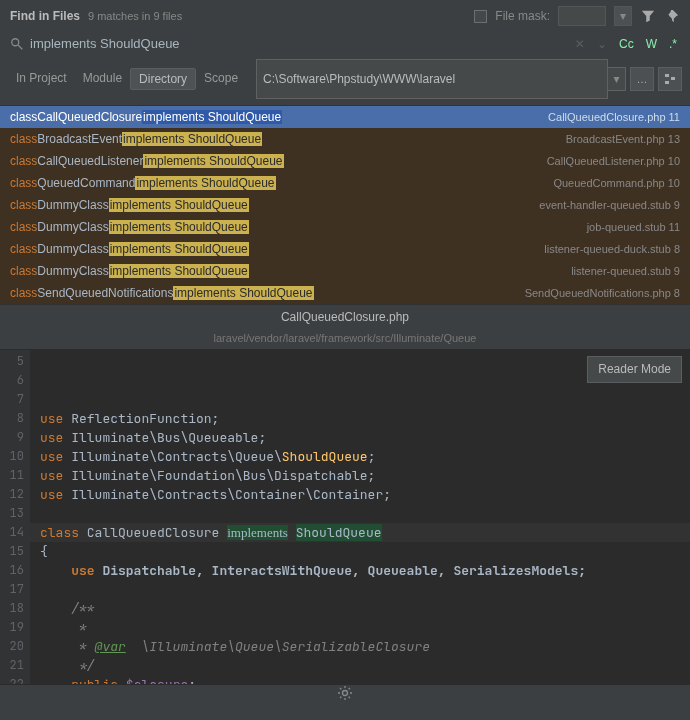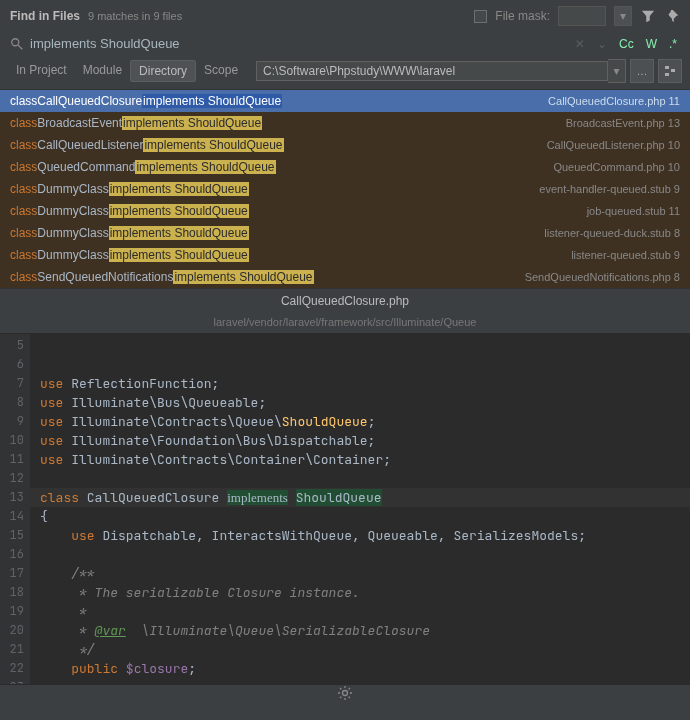--- a/index.html
+++ b/index.html
@@ -70,21 +70,21 @@
     background: #4e5254;
     border: 1px solid #5a5e60;
     color: #bbb;
     border-radius: 2px;
   }
   .pathbox {
     flex:1;
     margin-left: 10px;
     background: #45494a;
     border: 1px solid #616161;
-    height: 20px;
+    height: 40px;
     display:flex;align-items:center;
     padding: 0 6px;
     color:#bbb;
     font-size: 12px;
   }
   .pathdrop {
     width:18px;height:24px;background:#45494a;border:1px solid #616161;border-left:none;
     display:flex;align-items:center;justify-content:center;color:#888;
   }
   .smbtn {
@@ -300,32 +300,32 @@
   </div>
 
 <div class="previewhdr">
   <span class="fn">CallQueuedClosure.php</span>
   <span class="path">laravel/vendor/laravel/framework/src/Illuminate/Queue</span>
 </div>
 
 <div class="editor">
   <div class="gutter" id="gutter">5<br>6<br>7<br>8<br>9<br>10<br>11<br>12<br>13<br>14<br>15<br>16<br>17<br>18<br>19<br>20<br>21<br>22<br>23<br></div>
   <div class="code" id="code">
+    <div class="reader">Reader Mode</div>
   <span style="display: block;"><span class="kw">use</span> ReflectionFunction;
 </span><span style="display: block;"><span class="kw">use</span> Illuminate\Bus\Queueable;
 </span><span style="display: block;"><span class="kw">use</span> Illuminate\Contracts\Queue\<span style="color:#ffc66d">ShouldQueue</span>;
 </span><span style="display: block;"><span class="kw">use</span> Illuminate\Foundation\Bus\Dispatchable;
 </span><span style="display: block;"><span class="kw">use</span> Illuminate\Contracts\Container\Container;
 </span><span style="display: block;">
 </span><span class="hlline" style="display: block;"><span class="kw">class</span> CallQueuedClosure <span class="impl">implements</span> <span style="background:#214e33">ShouldQueue</span>
 </span><span style="display: block;">{
-</span><span style="display: block;">    <span class="kw">use</span> Dispatchable, InteractsWithQueue, Queueable, SerializesModels;
+</span><span style="display: block; font-weight: bold;">    <span class="kw">use</span> Dispatchable, InteractsWithQueue, Queueable, SerializesModels;
 </span><span style="display: block;">
 </span><span style="display: block;">    <span class="cm">/**</span>
-</span><span style="display: block;">    <span class="cm"> * The serializable Closure instance.</span>
 </span><span style="display: block;">    <span class="cm"> *</span>
 </span><span style="display: block;">    <span class="cm"> * <span class="tag">@var</span>  \Illuminate\Queue\SerializableClosure</span>
 </span><span style="display: block;">    <span class="cm"> */</span>
 </span><span style="display: block;">    <span class="kw">public</span> <span class="var">$closure</span>;
 </span><span style="display: block;">
 </span><span style="display: block;">    <span class="cm">/**</span>
 </span><span style="display: block;">    <span class="cm"> * Indicate if the job should be deleted when models are missing.</span>
 </span></div>
 </div>
 

